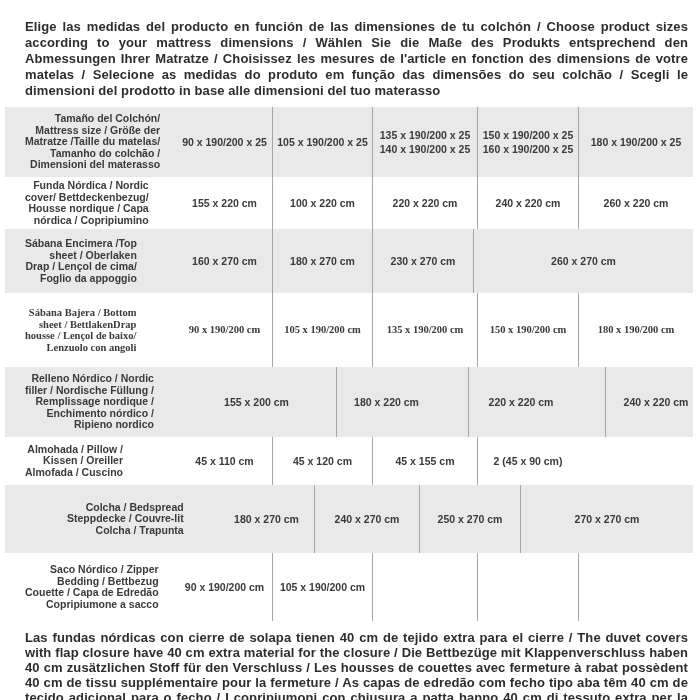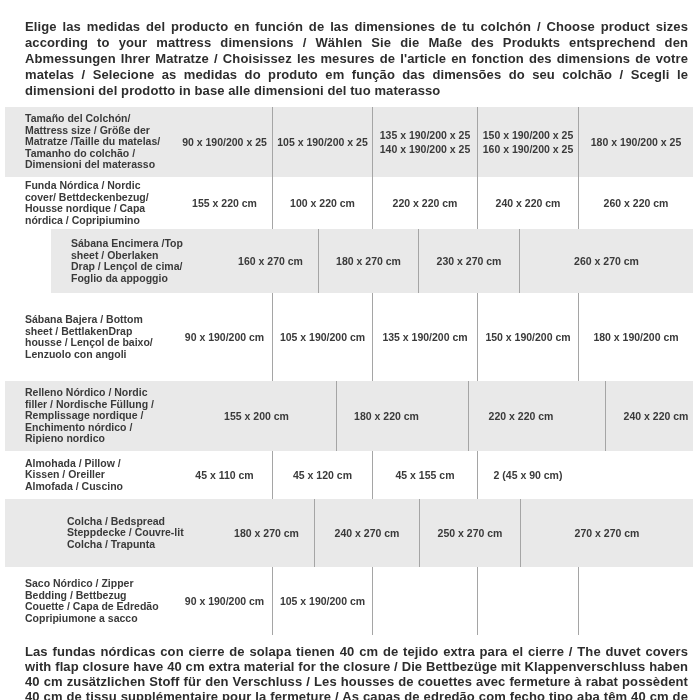--- a/index.html
+++ b/index.html
@@ -26,38 +26,38 @@
 
   .size-table {
     margin: 8px 7px 0 5px;
     width: 688px;
   }
   .trow { display: flex; align-items: stretch; }
   .trow.stripe { background: #e9e9e9; }
 
   .r1 { height: 70px; }
   .r2 { height: 52px; }
-  .r3 { height: 64px; margin-left: 46px; }
-  .r4 { height: 88px; }
+  .r3 { height: 64px; }
+  .r4 { height: 74px; font-family: Liberation Serif, serif; }
   .r5 { height: 70px; gap: 32px; }
   .r6 { height: 48px; }
   .r7 { height: 68px; padding-left: 42px; }
   .r8 { height: 68px; }
 
   .tlabel {
     flex: 0 0 172px;
     box-sizing: border-box;
     padding-left: 20px;
     display: flex;
     align-items: center;
     justify-content: flex-start;
     white-space: pre-line;
     font-size: 10.5px;
     line-height: 11.5px;
-    text-align: left;
+    text-align: right;
   }
   .tcell {
     box-sizing: border-box;
     display: flex;
     align-items: center;
     justify-content: center;
     text-align: center;
     white-space: pre-line;
     font-size: 10.5px;
     line-height: 14px;

